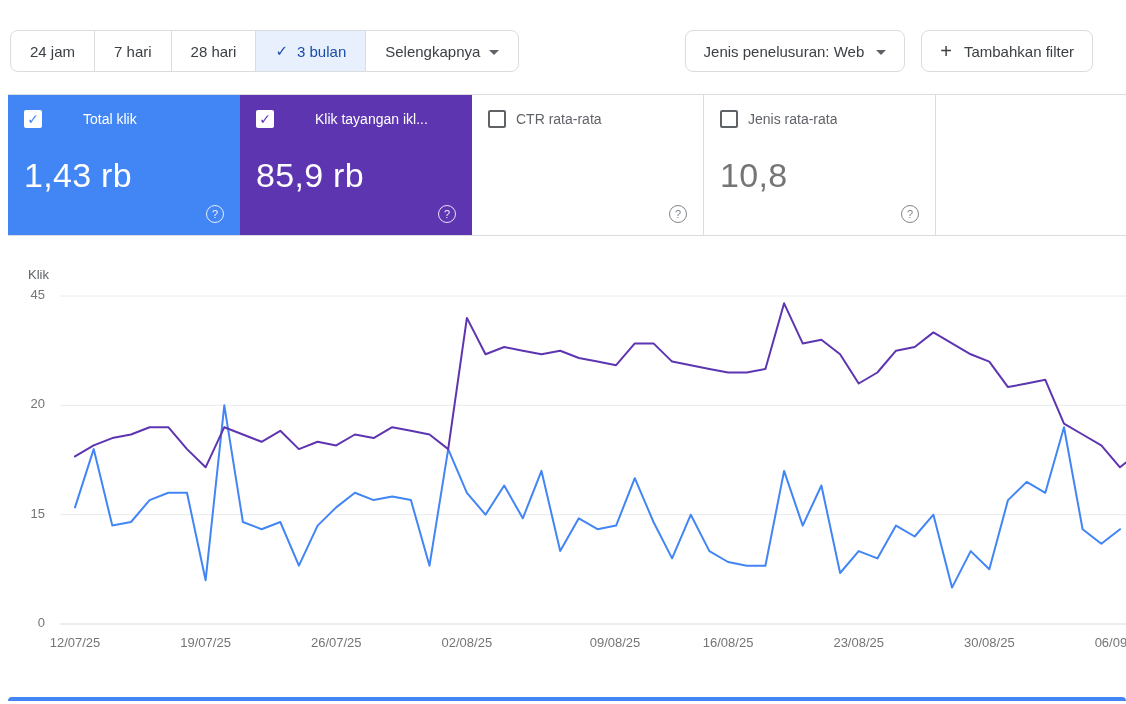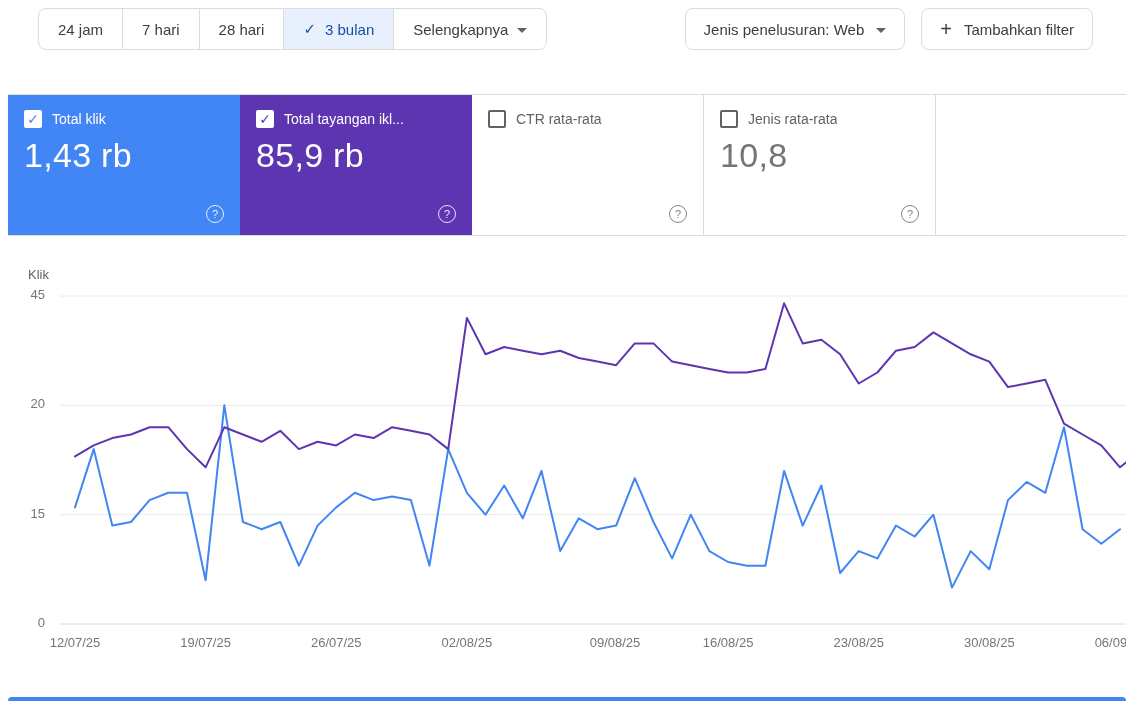--- a/index.html
+++ b/index.html
@@ -1,22 +1,22 @@
 <!DOCTYPE html>
 <html><head>
 <meta charset="utf-8">
 <style>
   * { margin:0; padding:0; box-sizing:border-box; }
   html,body { width:1126px; height:704px; overflow:hidden; background:#fff;
     font-family:"Liberation Sans","DejaVu Sans",sans-serif; color:#3c4043; }
   .screen { position:relative; width:1126px; height:704px; background:#fff; overflow:hidden; }
 
   
-  .toolbar { position:absolute; top:8px; left:10px; right:33px; height:42px;
-    display:flex; justify-content:space-between; align-items:flex-start;margin-left:28px; }
+  .toolbar { position:absolute; top:30px; left:10px; right:33px; height:42px;
+    display:flex; justify-content:space-between; align-items:flex-start; }
   .seg-group { display:flex; }
   .seg-btn { display:flex; align-items:center; gap:9px; height:42px; padding:0 19px;
     background:#fff; border:1px solid #dadce0; margin-left:-1px; font-size:15px;
     color:#3c4043; cursor:pointer; white-space:nowrap; }
   .seg-btn:first-child { border-radius:8px 0 0 8px; margin-left:0; }
   .seg-btn:last-child { border-radius:0 8px 8px 0;gap:9px; }
   .seg-btn.selected { background:#e8f0fe; color:#174ea6; }
   .check-glyph { font-size:15px; font-weight:700; color:#174ea6; }
   .caret { width:0; height:0; border-left:5px solid transparent; border-right:5px solid transparent;
     border-top:5px solid #5f6368; margin-top:2px; }
@@ -27,23 +27,23 @@
   .plus-glyph { font-size:20px; font-weight:400; color:#3c4043; line-height:1; }
 
   
   .metrics-row { position:absolute; top:94px; left:8px; right:0; height:142px;
     display:flex; border-top:1px solid #dadce0; border-bottom:1px solid #dadce0; }
   .metric-card { position:relative; width:232px; height:100%; padding:15px 16px; cursor:pointer; }
   .metric-card.white { border-right:1px solid #dadce0; }
   .metrics-filler { flex:1; background:#fff; }
   .metric-head { display:flex; align-items:center; gap:10px; }
   .metric-label { font-size:14px; white-space:nowrap; overflow:hidden; text-overflow:ellipsis; }
-  .metric-card.colored .metric-label { color:#fff; }
+  .metric-card.colored .metric-label { color:#fff;margin-left:31px; }
   .metric-card.white .metric-label { color:#5f6368; }
-  .metric-value { font-size:34px; margin-top:8px; letter-spacing:0.3px; }
+  .metric-value { font-size:34px; margin-top:28px; letter-spacing:0.3px; }
   .metric-card.colored .metric-value { color:#fff; }
   .metric-card.white .metric-value { color:#757575; }
   .checkbox { width:18px; height:18px; border-radius:2px; flex:none;
     display:flex; align-items:center; justify-content:center; cursor:pointer; }
   .checkbox.checked { background:#fff; }
   .checkbox.unchecked { background:#fff; border:2px solid #5f6368; }
   .check-mark { font-size:14px; font-weight:700; line-height:1; }
   .help-circle { position:absolute; right:16px; bottom:12px; width:18px; height:18px;
     border-radius:50%; display:flex; align-items:center; justify-content:center;
     font-size:11px; cursor:pointer; }
@@ -109,21 +109,21 @@
       </div>
       <div class="metric-value">1,43 rb</div>
       <span class="help-circle">?</span>
     </div>
 
     <div class="metric-card colored" style="background: rgb(94, 53, 177);">
       <div class="metric-head">
         <span class="checkbox checked">
           <span class="check-mark" style="color: rgb(94, 53, 177);">✓</span>
         </span>
-        <span class="metric-label">Total tayangan ikl...</span>
+        <span class="metric-label">Klik tayangan ikl...</span>
       </div>
       <div class="metric-value">85,9 rb</div>
       <span class="help-circle">?</span>
     </div>
 
     <div class="metric-card white">
       <div class="metric-head">
         <span class="checkbox unchecked"></span>
         <span class="metric-label">CTR rata-rata</span>
       </div>

